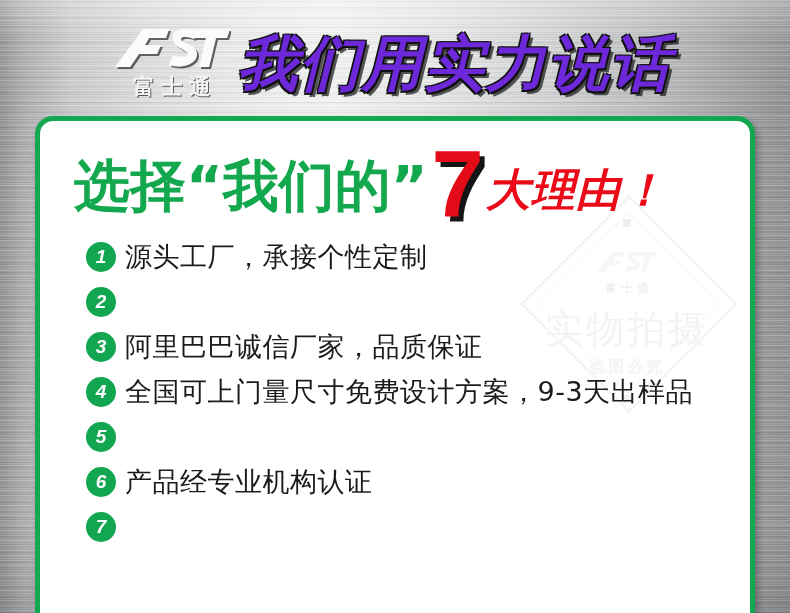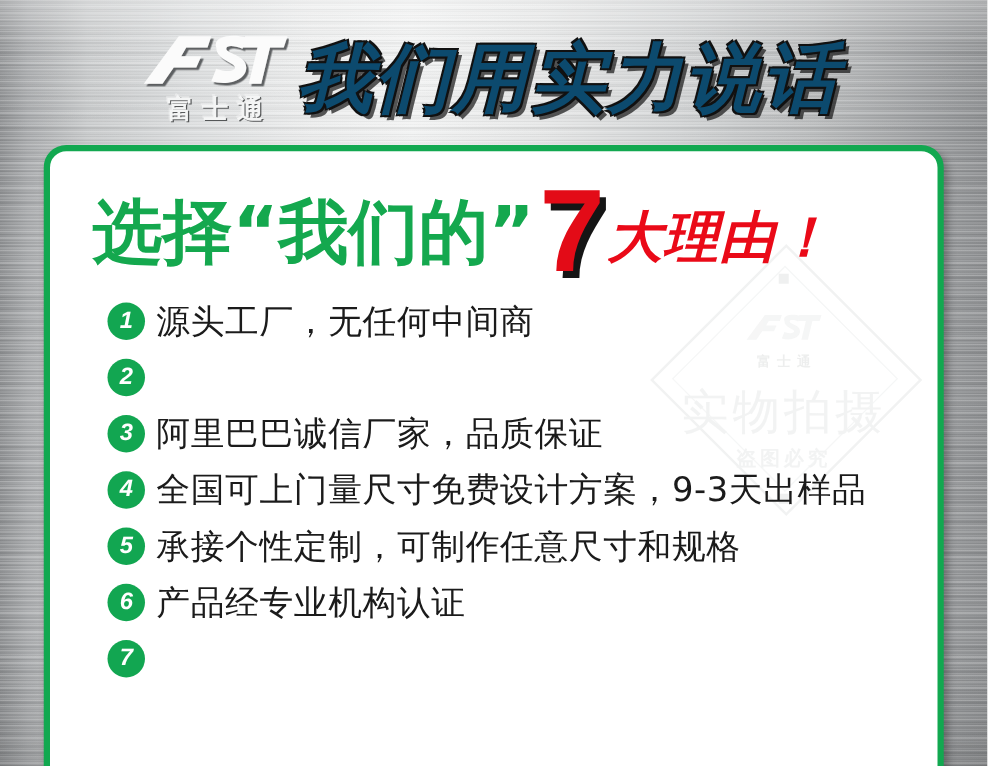--- a/index.html
+++ b/index.html
@@ -117,21 +117,21 @@
     font-family: "DejaVu Sans", "Liberation Sans", sans-serif;
   }
 
   .headline {
     position: absolute;
     left: 238px;
     top: 28px;
     font-size: 60px;
     font-weight: 700;
     font-style: italic;
-    color: #0c4a6e;
+    color: #6d28d9;
     letter-spacing: 2px;
     line-height: 70px;
     white-space: nowrap;
     font-family: "DejaVu Sans", "Liberation Sans", sans-serif;
     text-shadow:
       -1.5px -1.5px 0 #111,
        1.5px -1.5px 0 #111,
       -1.5px  1.5px 0 #111,
        1.5px  1.5px 0 #111,
        4px 4px 0 rgba(25,25,25,0.72);
@@ -365,40 +365,39 @@
     <div class="title-row">
       <span class="title-green">选择“我们的”</span>
       <span class="title-seven">7</span>
       <span class="title-red">大理由！</span>
     </div>
 
     <div class="reasons">
 
       <div class="reason">
         <span class="badge">1</span>
-        <span class="reason-text">源头工厂，无任何中间商</span>
+        <span class="reason-text">源头工厂，承接个性定制</span>
       </div>
 
       <div class="reason">
         <span class="badge">2</span>
       </div>
 
       <div class="reason">
         <span class="badge">3</span>
         <span class="reason-text">阿里巴巴诚信厂家，品质保证</span>
       </div>
 
       <div class="reason">
         <span class="badge">4</span>
         <span class="reason-text">全国可上门量尺寸免费设计方案，9-3天出样品</span>
       </div>
 
       <div class="reason">
         <span class="badge">5</span>
-        <span class="reason-text">承接个性定制，可制作任意尺寸和规格</span>
       </div>
 
       <div class="reason">
         <span class="badge">6</span>
         <span class="reason-text">产品经专业机构认证</span>
       </div>
 
       <div class="reason">
         <span class="badge">7</span>
       </div>

